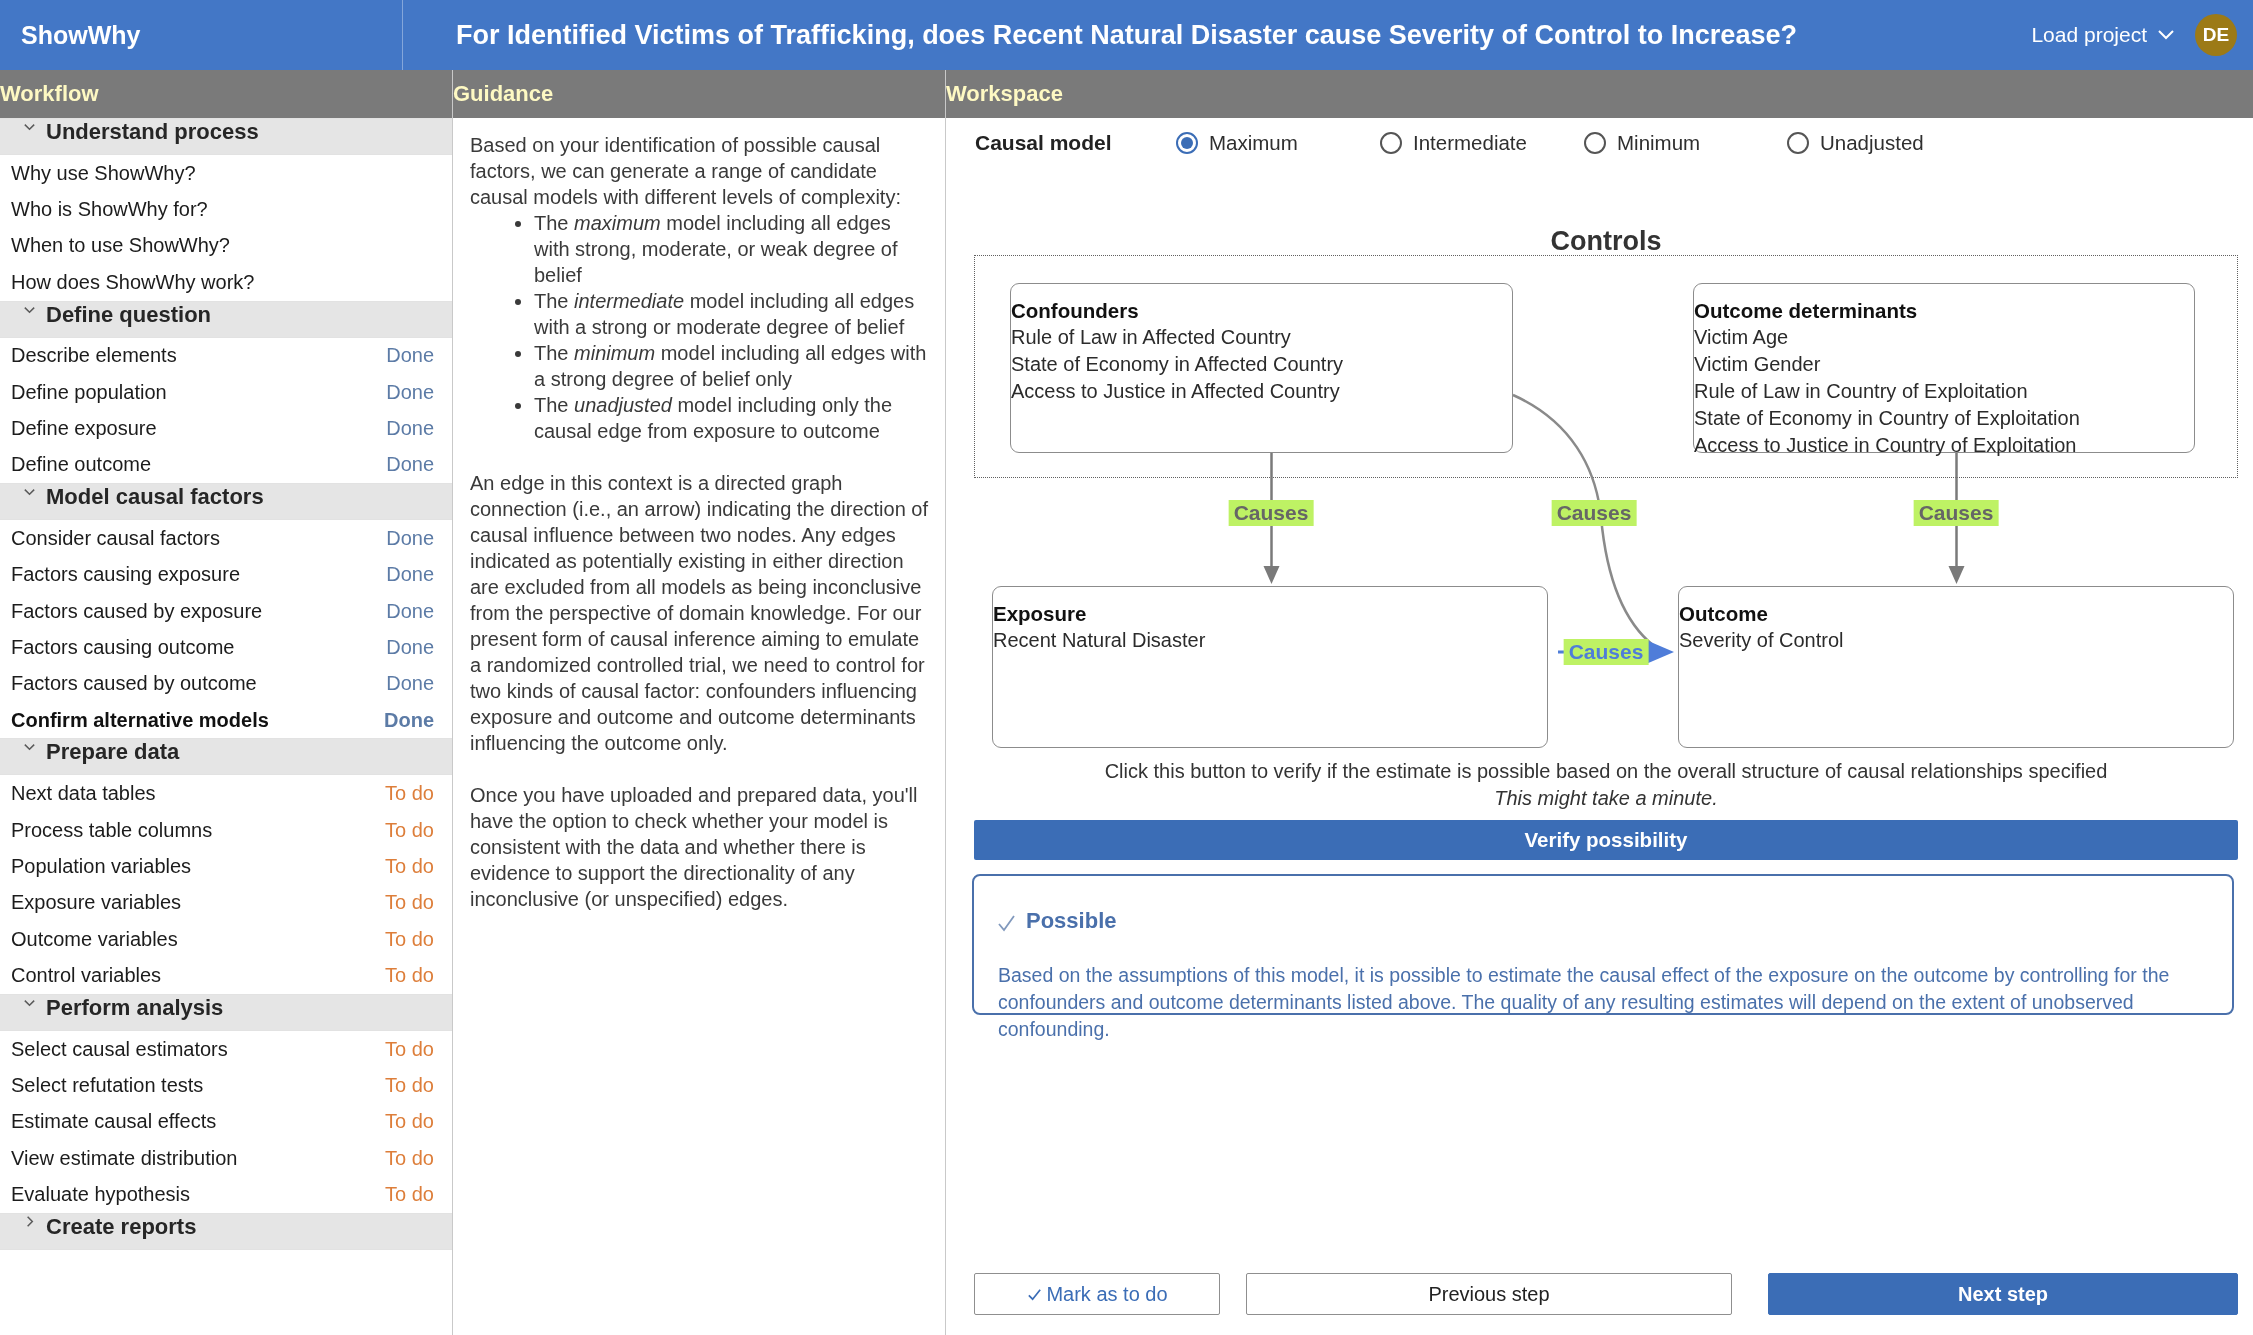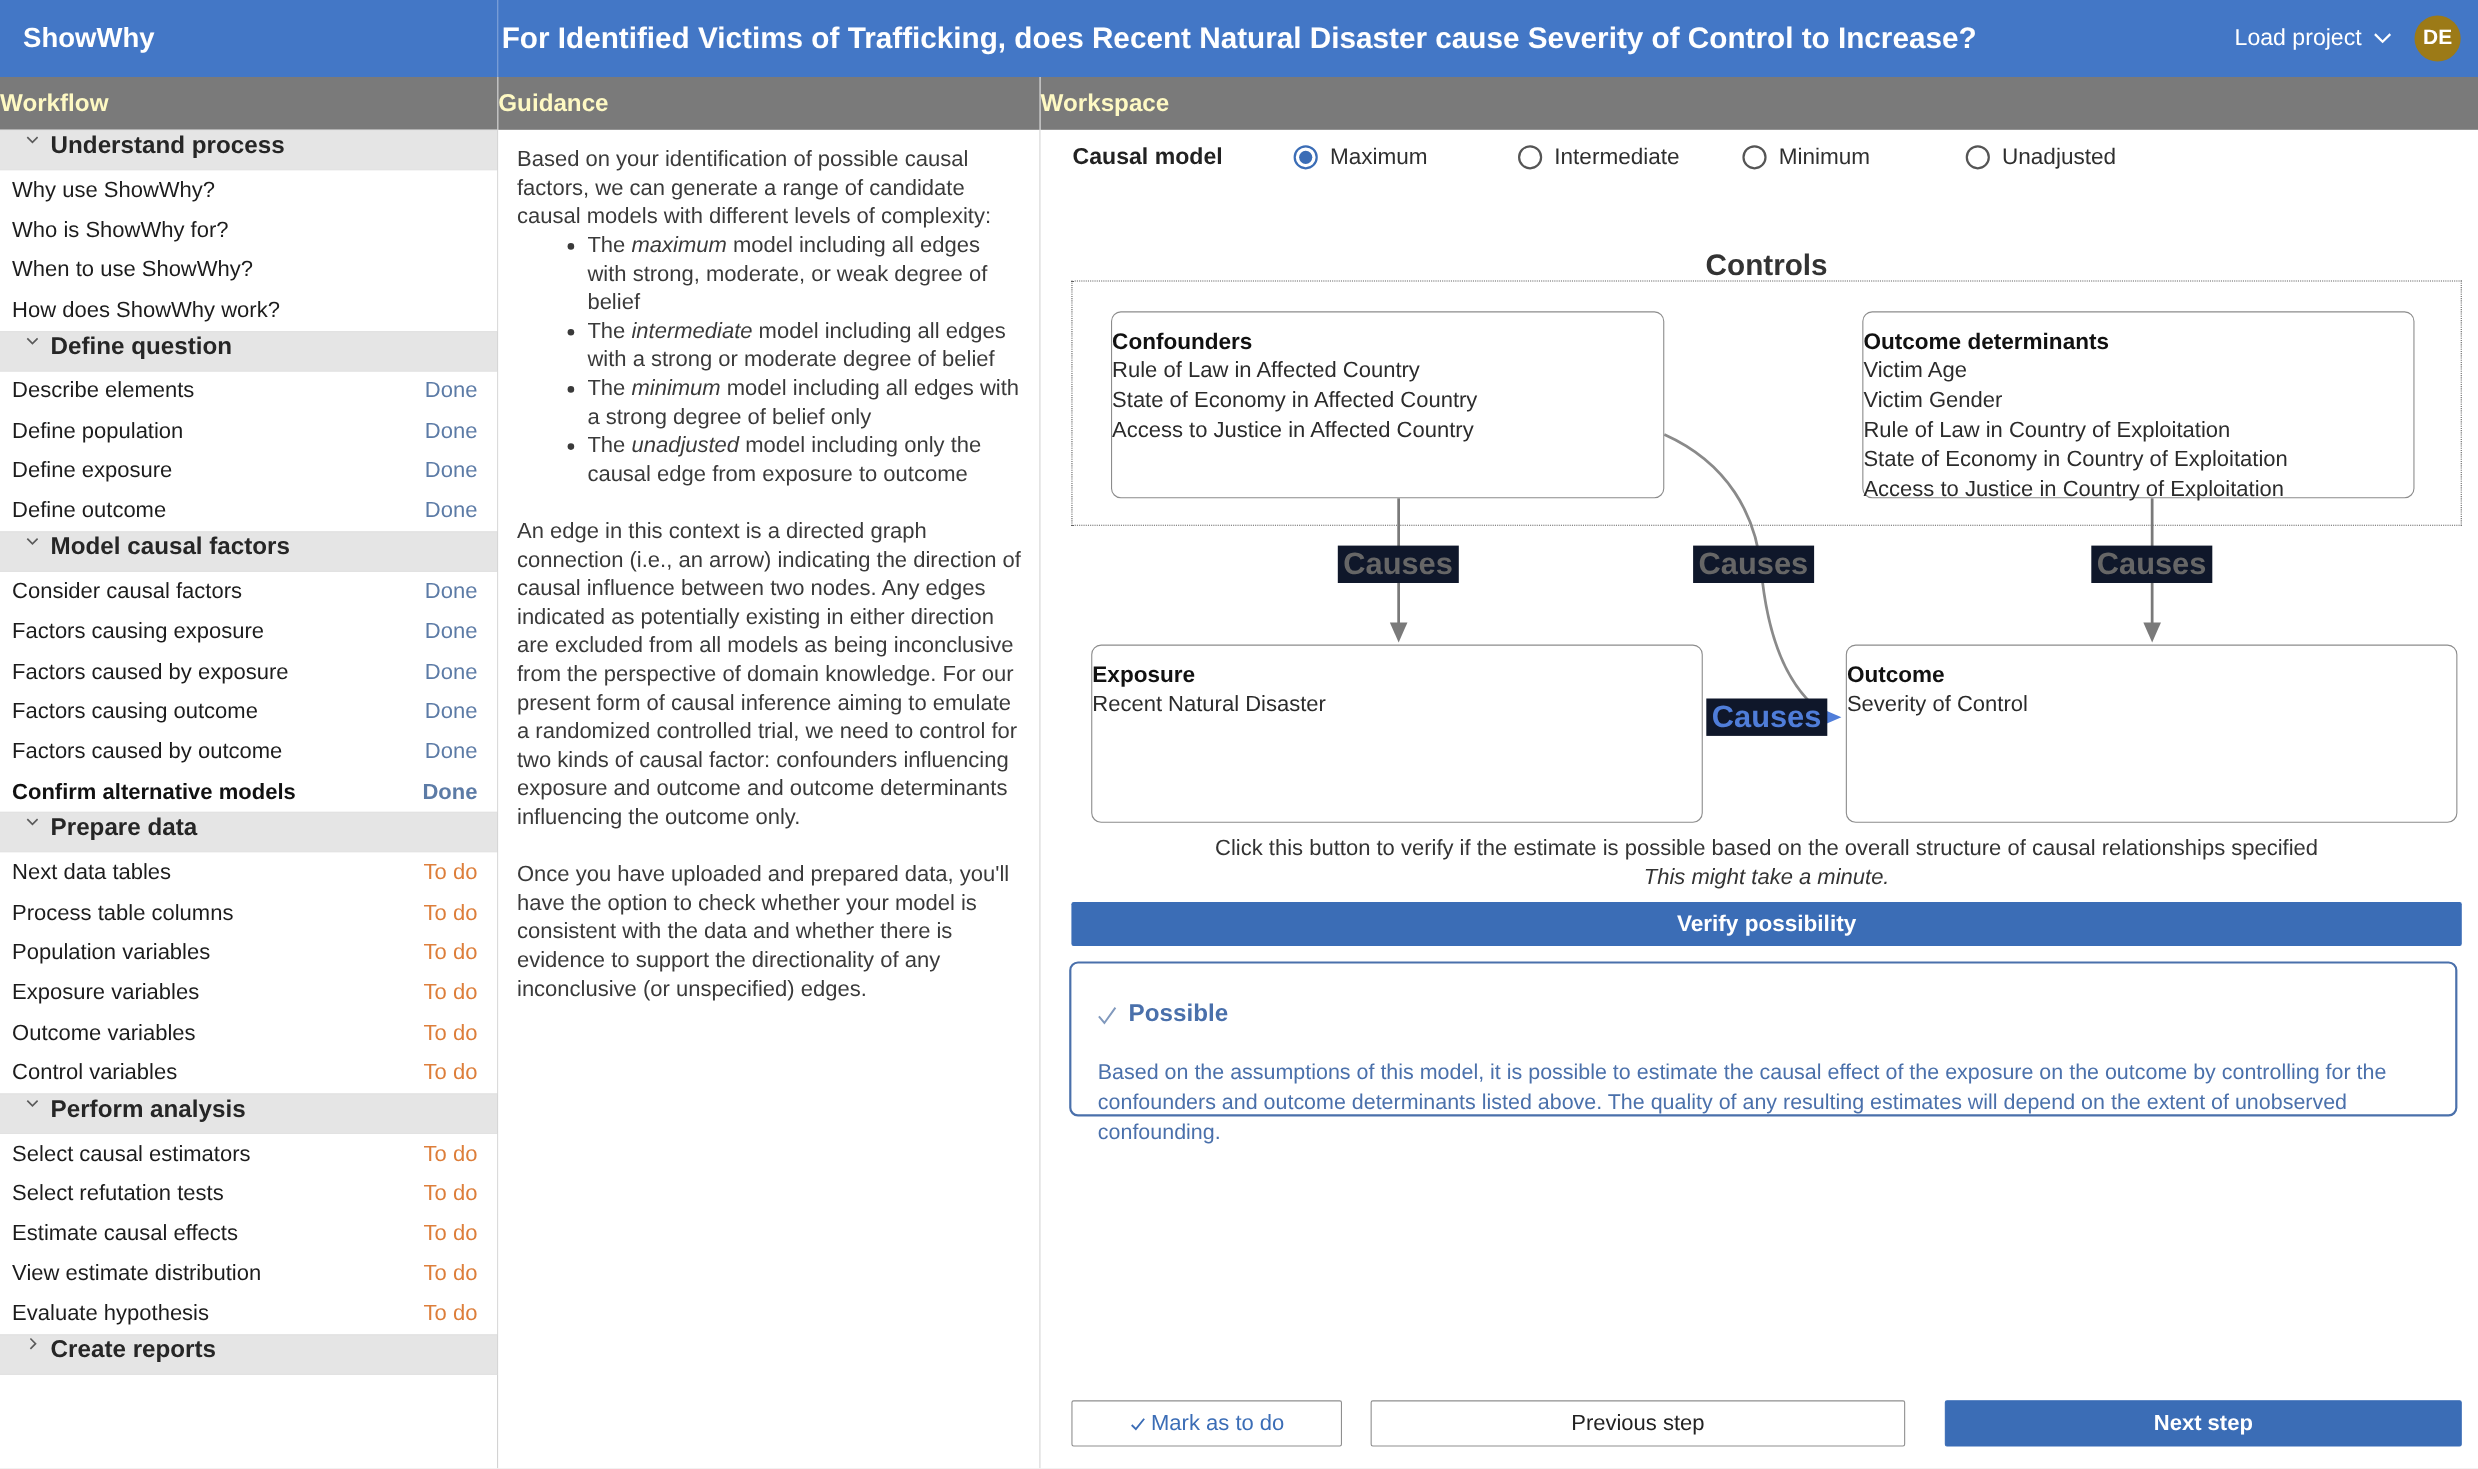--- a/index.html
+++ b/index.html
@@ -6,21 +6,21 @@
     --topbar:#4377c6; --band:#7a7a7a; --accent:#3b6db6; --done:#5c7ba6; --todo:#dd7e3a;
     --possible:#4a70ab; --arrowblue:#4f7dd9; --ink:#1c1c1c; --gtext:#3a3a3a; --line:#c9c9c9;
   }
   *{margin:0;padding:0;box-sizing:border-box}
   html,body{background:#e8e8e8}
   .app{position:relative;width:2253px;height:1335px;background:#fff;overflow:hidden;
        font-family:"Liberation Sans",sans-serif;}
 
   
   .topbar{position:absolute;left:0;top:0;width:2253px;height:70px;background:var(--topbar);color:#fff;}
-  .brand{position:absolute;left:0;top:0;width:453px;height:70px;line-height:70px;padding-left:21px;
+  .brand{position:absolute;left:0;top:0;width:403px;height:70px;line-height:70px;padding-left:21px;
          font-size:25px;font-weight:bold;border-right:1px solid rgba(255,255,255,.35)}
   .question{position:absolute;left:0;top:0;width:2253px;height:83px;line-height:70px;text-align:center;
             font-size:27px;font-weight:bold}
   .topbar-right{position:absolute;right:0;top:0;height:70px;display:flex;align-items:center;gap:20px;padding-right:16px}
   .loadproj{display:flex;align-items:center;gap:10px;font-size:21px;cursor:pointer}
   .avatar{width:42px;height:42px;border-radius:50%;background:#9c7a17;color:#fff;font-size:19px;font-weight:bold;
           display:flex;align-items:center;justify-content:center}
 
   
   .col{position:absolute;top:70px;height:1265px;background:#fff}
@@ -68,22 +68,22 @@
 
   .node{position:absolute;background:#fff;border:1px solid #8c8c8c;border-radius:9px;padding-top:13px;
         text-align:left;font-size:20px;color:#2b2b2b;line-height:27px}
   .node .node-title{font-weight:bold;font-size:20.5px;color:#111;display:block}
   .node-confounders{left:64px;top:165px;width:503px;height:170px}
   .node-outcome-determinants{left:747px;top:165px;width:502px;height:170px}
   .node-exposure{left:46px;top:468px;width:556px;height:162px}
   .node-outcome{left:732px;top:468px;width:556px;height:162px}
 
   .edges{position:absolute;left:0;top:0;width:1307px;height:700px;pointer-events:none}
-  .edge-label{position:absolute;transform:translate(-50%,-50%);background:#0f172a;padding:1px 5px;
-              font-size:28px;font-weight:bold;color:#666}
+  .edge-label{position:absolute;transform:translate(-50%,-50%);background:#bef264;padding:1px 5px;
+              font-size:21px;font-weight:bold;color:#666}
   .edge-label.blue{color:var(--arrowblue)}
 
   .verify-line1{position:absolute;left:28px;top:642px;width:1264px;text-align:center;font-size:20px;color:#333}
   .verify-line2{position:absolute;left:28px;top:669px;width:1264px;text-align:center;font-size:20px;font-style:italic;color:#333}
   .verify-btn{position:absolute;left:28px;top:702px;width:1264px;height:40px;background:var(--accent);color:#fff;
               border:none;border-radius:2px;font-size:20.5px;font-weight:bold;font-family:inherit;cursor:pointer}
 
   .possible{position:absolute;left:26px;top:756px;width:1262px;height:141px;border:2px solid var(--possible);border-radius:8px}
   .possible .check{position:absolute;left:22px;top:36px}
   .possible .ptitle{position:absolute;left:52px;top:32px;font-size:22px;font-weight:bold;color:var(--possible)}

